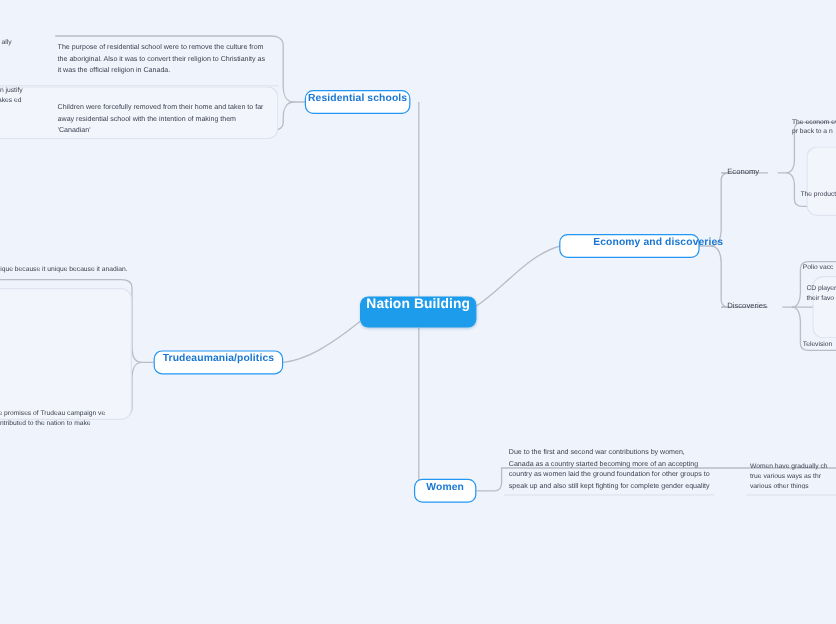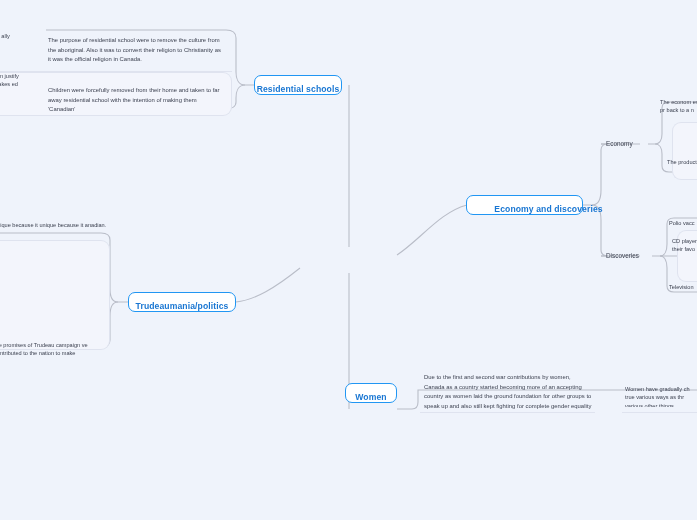--- a/index.html
+++ b/index.html
@@ -26,21 +26,21 @@
     width: 697px;
     height: 520px;
     pointer-events: none;
   }
 
   
   .node {
     position: absolute;
     box-sizing: border-box;
     display: flex;
-    align-items: flex-end;
+    align-items: flex-start;
     justify-content: center;
     border-radius: 7px;
     white-space: nowrap;
     letter-spacing: 0.1px;
   }
   .node-root {
     background: #1e9cec;
     border: 1px solid #1e9cec;
     color: #ffffff;
     font-size: 11.5px;
@@ -159,30 +159,33 @@
 
   <div class="note plain" style="left:424px; top:373px; width:168px; height:36px;">Due to the first and second war contributions by women, Canada as a country started becoming more of an accepting country as women laid the ground foundation for other groups to speak up and also still kept fighting for complete gender equality</div>
   <div class="divider" style="left:420px; top:412px; width:175px;"></div>
 
   <div class="note plain tiny" style="left:625px; top:385px; width:72px; height:22px;">Women have gradually ch true various ways  as thr various other things</div>
   <div class="divider" style="left:622px; top:412px; width:75px;"></div>
 
   <div class="sublabel" style="left:606px; top:140px;">Economy</div>
   <div class="sublabel" style="left:606px; top:252px;">Discoveries</div>
 
+  <div class="node node-root" style="left:300px; top:247px; width:97px;">
+    <span>Nation Building</span>
+  </div>
 
   <div class="node node-branch" style="left:254px; top:75px; width:88px;">
     <span>Residential schools</span>
   </div>
 
   <div class="node node-branch" style="left:466px; top:195px; width:117px;padding-left:48px;">
     <span>Economy and discoveries</span>
   </div>
 
   <div class="node node-branch" style="left:128px; top:292px; width:108px;">
     <span>Trudeaumania/politics</span>
   </div>
 
-  <div class="node node-branch" style="left:345px; top:383px; width:52px;">
+  <div class="node node-branch" style="left:345px; top:399px; width:52px;">
     <span>Women</span>
   </div>
 
 </div>
 
 </body></html>

